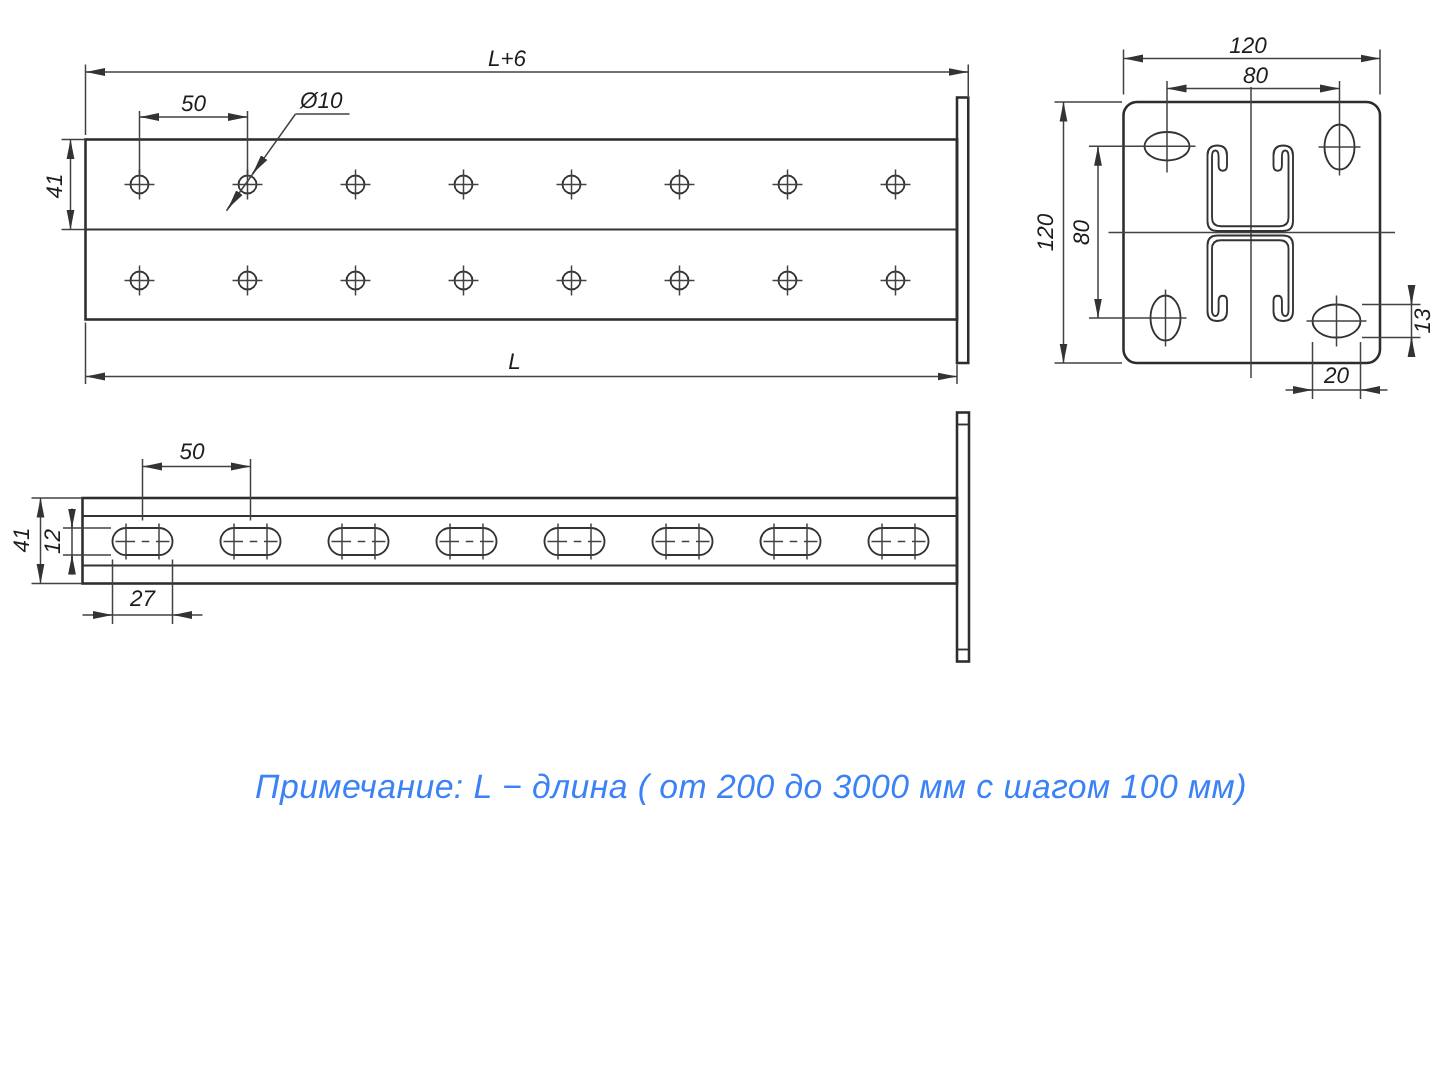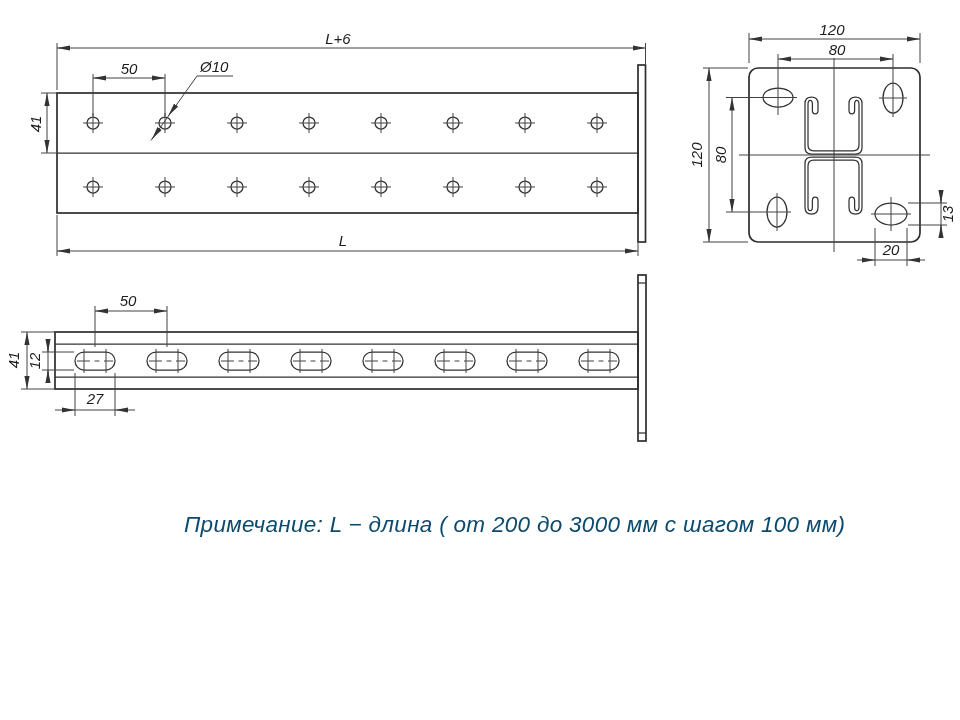--- a/index.html
+++ b/index.html
@@ -5,23 +5,23 @@
   html,body{margin:0;padding:0;background:#ffffff;}
   #stage{position:relative;width:960px;height:545px;background:#ffffff;overflow:hidden;
          font-family:"Liberation Sans",sans-serif;}
   #stage svg{position:absolute;left:0;top:0;}
   
   .ol{stroke:#2d2d2d;stroke-width:1.7;fill:none;stroke-linecap:square;}
   .ml{stroke:#333333;stroke-width:1.25;fill:none;}
   .tl{stroke:#424242;stroke-width:1;fill:none;stroke-linecap:butt;}
   .dimtxt{font:italic 15px "Liberation Sans",sans-serif;fill:#1c1c1c;}
   .arrfill{fill:#333333;stroke:none;}
-  #note{position:absolute;left:184px;top:512px;width:650px;height:30px;
+  #note{position:absolute;left:170px;top:512px;width:650px;height:30px;
         text-align:center;font:italic 22.5px "Liberation Sans",sans-serif;
-        color:#0c4a6e;letter-spacing:.3px;white-space:nowrap;}
+        color:#3b82f6;letter-spacing:.3px;white-space:nowrap;}
 </style>
 </head>
 <body>
 
 <div id="stage">
 <svg width="960" height="720" viewBox="0 0 960 720">
   <defs>
     <marker id="arr" viewBox="0 0 13 6" refX="13" refY="3" markerWidth="13" markerHeight="6" markerUnits="userSpaceOnUse" orient="auto-start-reverse">
       <path d="M0 0.4 L13 3 L0 5.6 Z" class="arrfill"></path>
     </marker>

